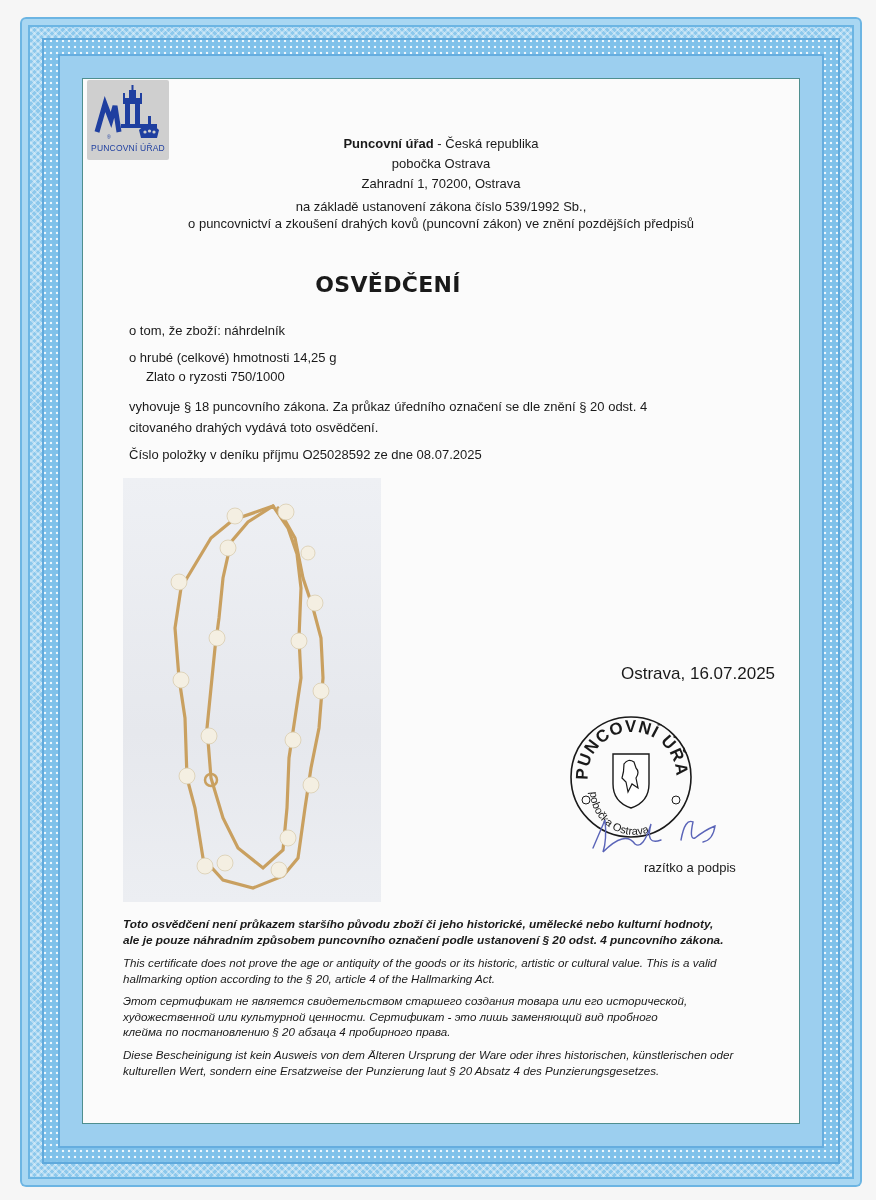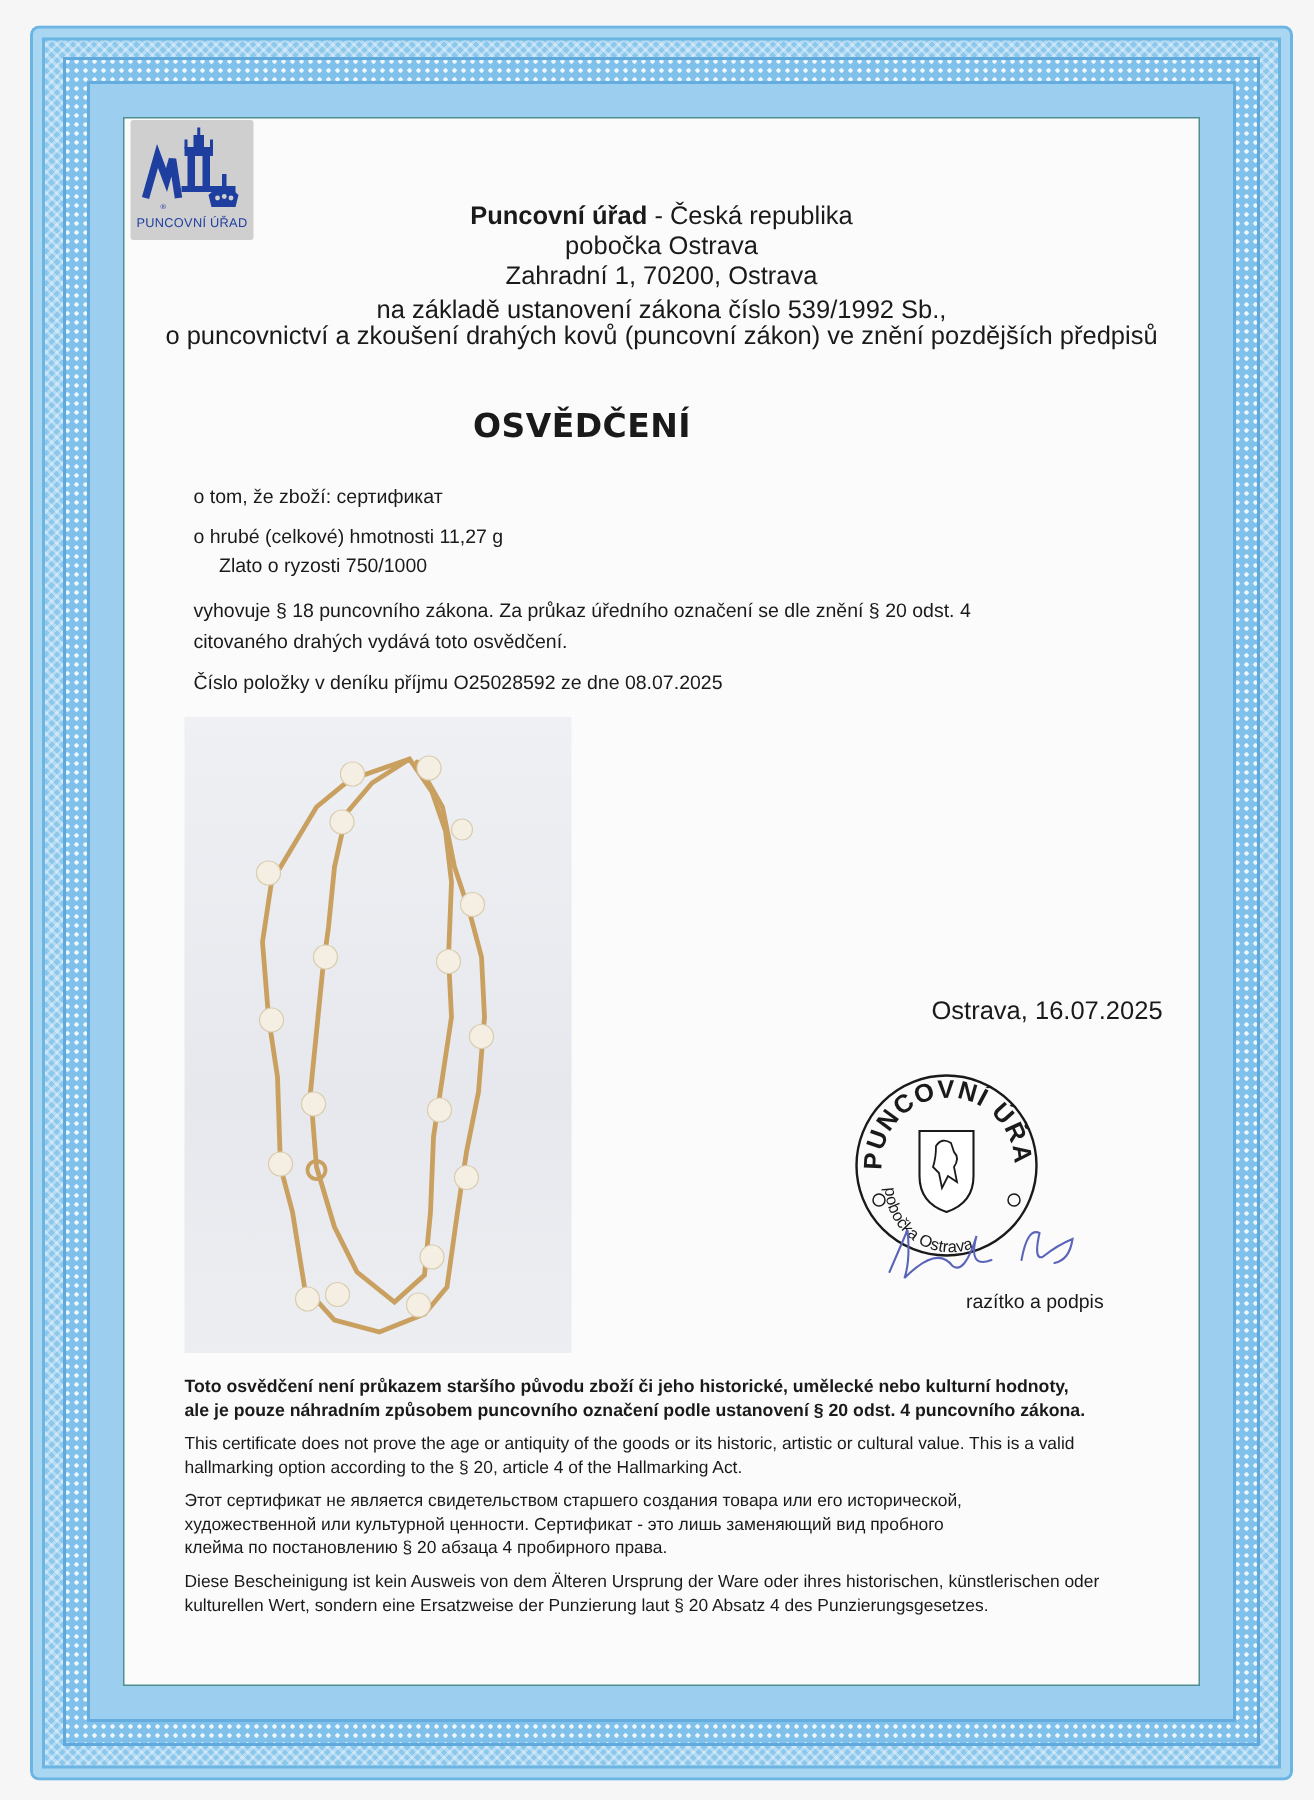--- a/index.html
+++ b/index.html
@@ -38,39 +38,39 @@
   }
   .logo {
     position: absolute; left: 87px; top: 80px; width: 82px; height: 80px;
     background: #cfcfcf; border-radius: 2px;
   }
   .logo svg { position: absolute; left: 6px; top: 4px; }
   .logo-text {
     position: absolute; left: 0; right: 0; bottom: 7px; text-align: center;
     font-size: 8.5px; color: #1f3fa0; letter-spacing: 0.2px;
   }
-  .header { position: absolute; left: 82px; width: 718px; top: 134px; text-align: center; font-size: 17px; line-height: 20px; }
+  .header { position: absolute; left: 82px; width: 718px; top: 134px; text-align: center; font-size: 13px; line-height: 20px; }
   .header .bold { font-weight: bold; }
   .header .gap { height: 4px; }
   .title {
     position: absolute; left: 82px; width: 612px; top: 272px; text-align: center;
     font-family: "DejaVu Sans", sans-serif; font-weight: bold; font-size: 22px; letter-spacing: 0.3px;
   }
   .body-text { position: absolute; left: 129px; width: 600px; font-size: 13px; line-height: 21px; }
   .indent { padding-left: 17px; }
   .photo {
     position: absolute; left: 123px; top: 478px; width: 258px; height: 424px;
     background: linear-gradient(180deg, #eef0f4 0%, #e6e8ed 60%, #eceef2 100%);
   }
   .photo svg { position: absolute; left: 0; top: 0; }
   .place-date { position: absolute; left: 621px; top: 664px; font-size: 17px; }
   .stamp { position: absolute; left: 566px; top: 712px; }
   .signature { position: absolute; left: 585px; top: 810px; }
   .stamp-label { position: absolute; left: 632px; top: 860px; font-size: 13px; margin-left: 12px; }
-  .notes { position: absolute; left: 123px; width: 640px; font-size: 11.6px; line-height: 15.5px; }
+  .notes { position: absolute; left: 123px; width: 640px; font-size: 11.6px; line-height: 15.5px; font-style: italic; }
   .notes.bold { font-weight: bold; font-size: 11.8px; }
 </style>
 </head>
 <body>
 
 <div class="frame-outer"></div>
 <div class="frame-band"></div>
 <div class="frame-inner-line"></div>
 
 <div class="page"></div>
@@ -104,22 +104,22 @@
   <div>pobočka Ostrava</div>
   <div>Zahradní 1, 70200, Ostrava</div>
   <div class="gap"></div>
   <div style="line-height:17px">na základě ustanovení zákona číslo 539/1992 Sb.,</div>
   <div style="line-height:17px">o puncovnictví a zkoušení drahých kovů (puncovní zákon) ve znění pozdějších předpisů</div>
   <div class="gap"></div>
 </div>
 
 <div class="title">OSVĚDČENÍ</div>
 
-<div class="body-text" style="top:320px">o tom, že zboží: сертификат</div>
-<div class="body-text" style="top:347px">o hrubé (celkové) hmotnosti 11,27 g</div>
+<div class="body-text" style="top:320px">o tom, že zboží: náhrdelník</div>
+<div class="body-text" style="top:347px">o hrubé (celkové) hmotnosti 14,25 g</div>
 <div class="body-text indent" style="top:366px">Zlato o ryzosti 750/1000</div>
 <div class="body-text" style="top:396px; width:640px">
   <div>vyhovuje § 18 puncovního zákona. Za průkaz úředního označení se dle znění § 20 odst. 4</div>
   <div>citovaného drahých vydává toto osvědčení.</div>
 </div>
 <div class="body-text" style="top:444px">Číslo položky v deníku příjmu O25028592 ze dne 08.07.2025</div>
 
 <div class="photo">
   <svg width="258" height="424" viewBox="0 0 258 424">
     <g fill="none" stroke="#c9a060" stroke-width="3.2" stroke-linecap="round">

